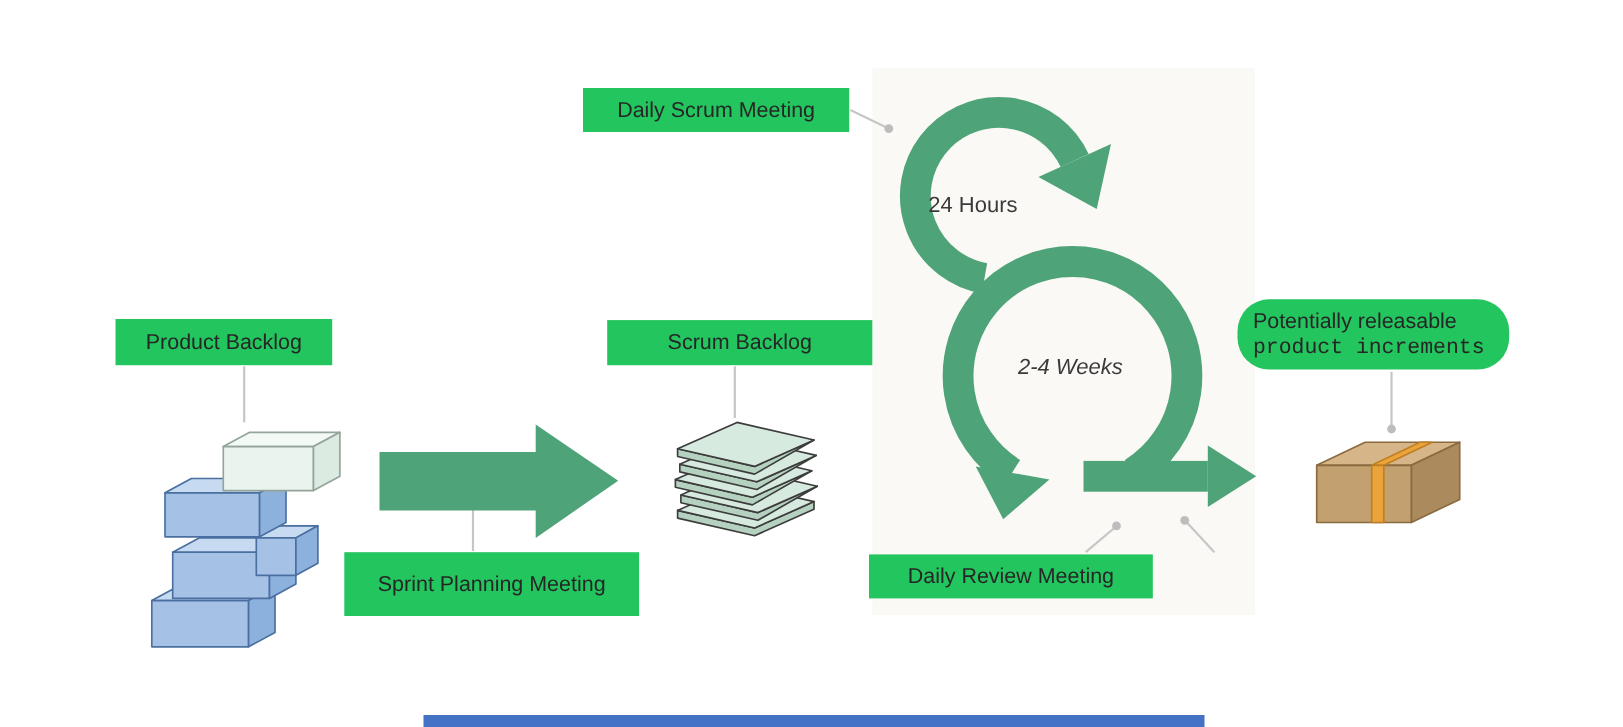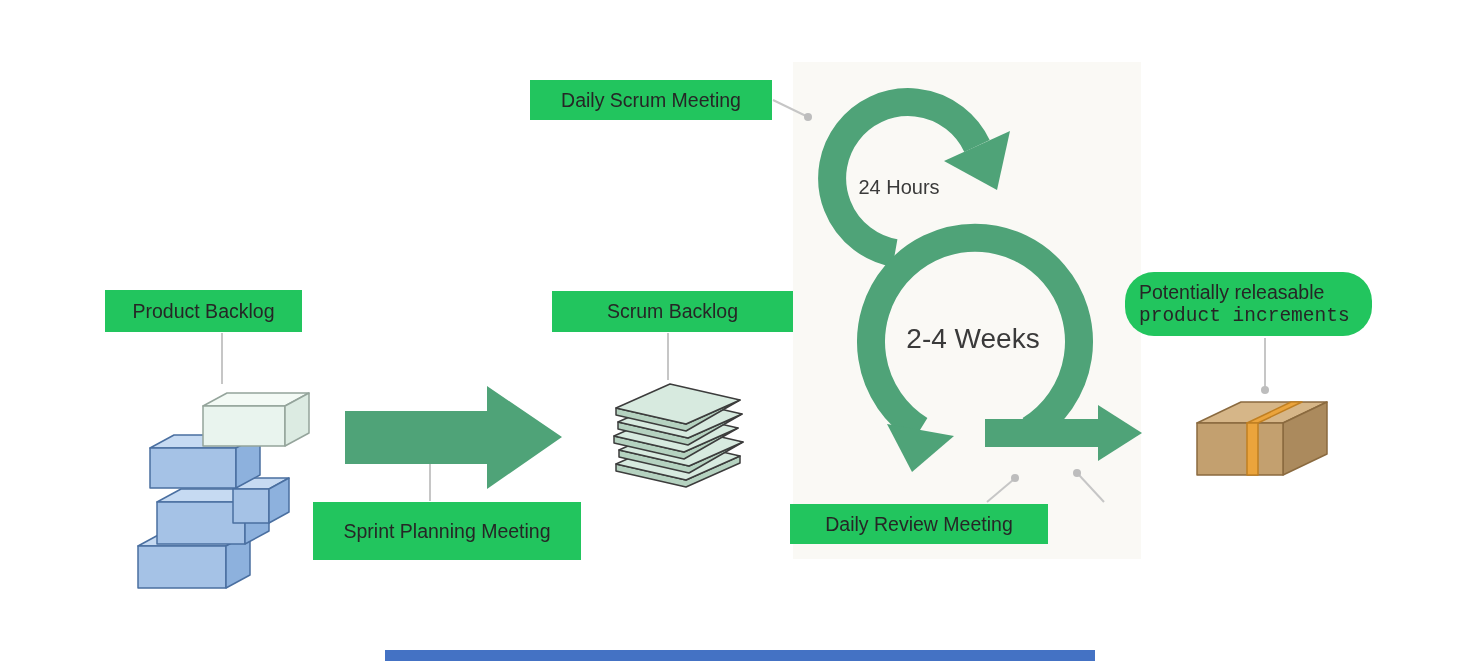--- a/index.html
+++ b/index.html
@@ -145,19 +145,19 @@
   <div class="label-box" style="left:530px; top:80px; width:242px; height:40px;">Daily Scrum Meeting</div>
 
   <div class="label-box" style="left:790px; top:504px; width:258px; height:40px;">Daily Review Meeting</div>
 
 
   <div class="label-box multiline" style="left:1125px; top:272px; width:233px; height:64px;border-radius:29px;">
     <span style="display:block;">Potentially releasable</span>
     <span style="display:block;font-family:Liberation Mono, monospace;">product increments</span>
   </div>
 
-  <div class="loop-text" style="left:839px; top:176px; width:120px; font-size:20px;">24 Hours</div>
+  <div class="loop-text" style="left:805px; top:176px; width:120px; font-size:20px;text-align:right;">24 Hours</div>
 
-  <div class="loop-text" style="left:898px; top:323px; width:150px; font-size:28px;">2-4 Weeks</div>
+  <div class="loop-text" style="left:898px; top:323px; width:150px; font-size:20px;font-style:italic;">2-4 Weeks</div>
 
   <div id="bottom-bar"></div>
 
 </div>
 
 </body></html>

